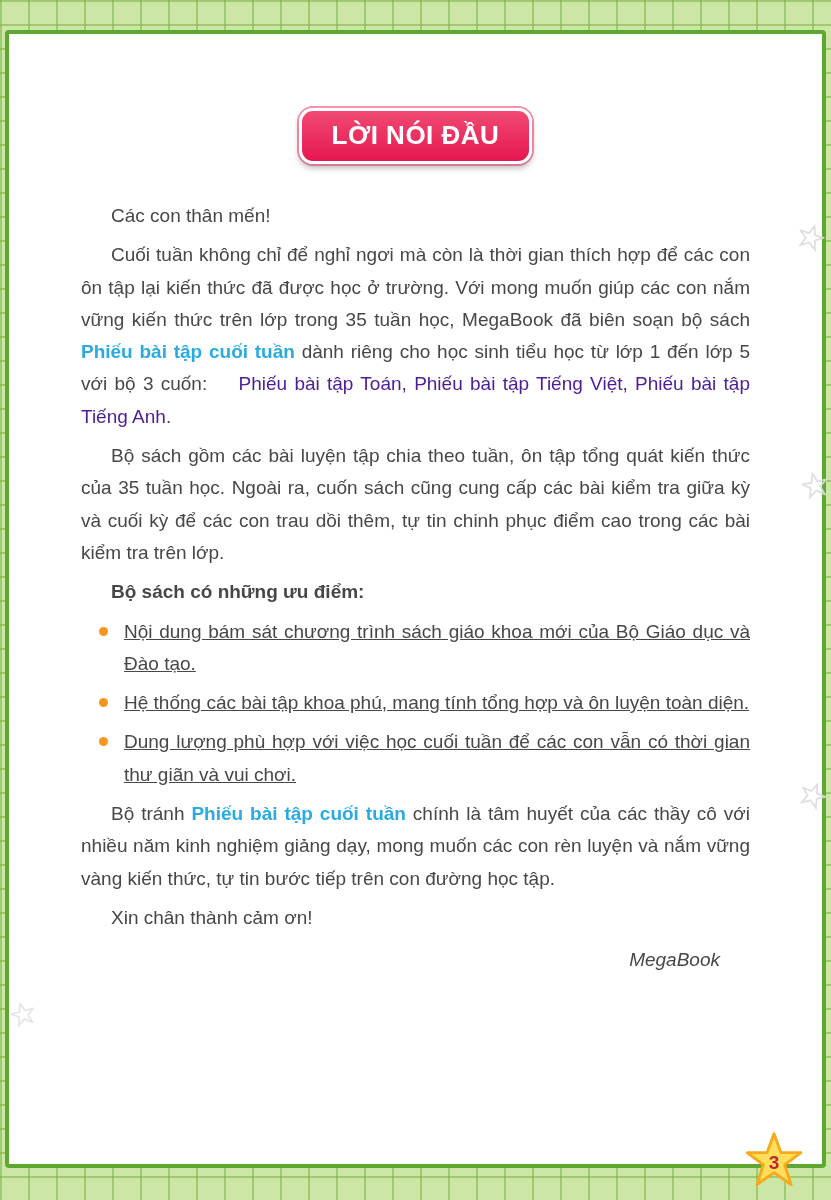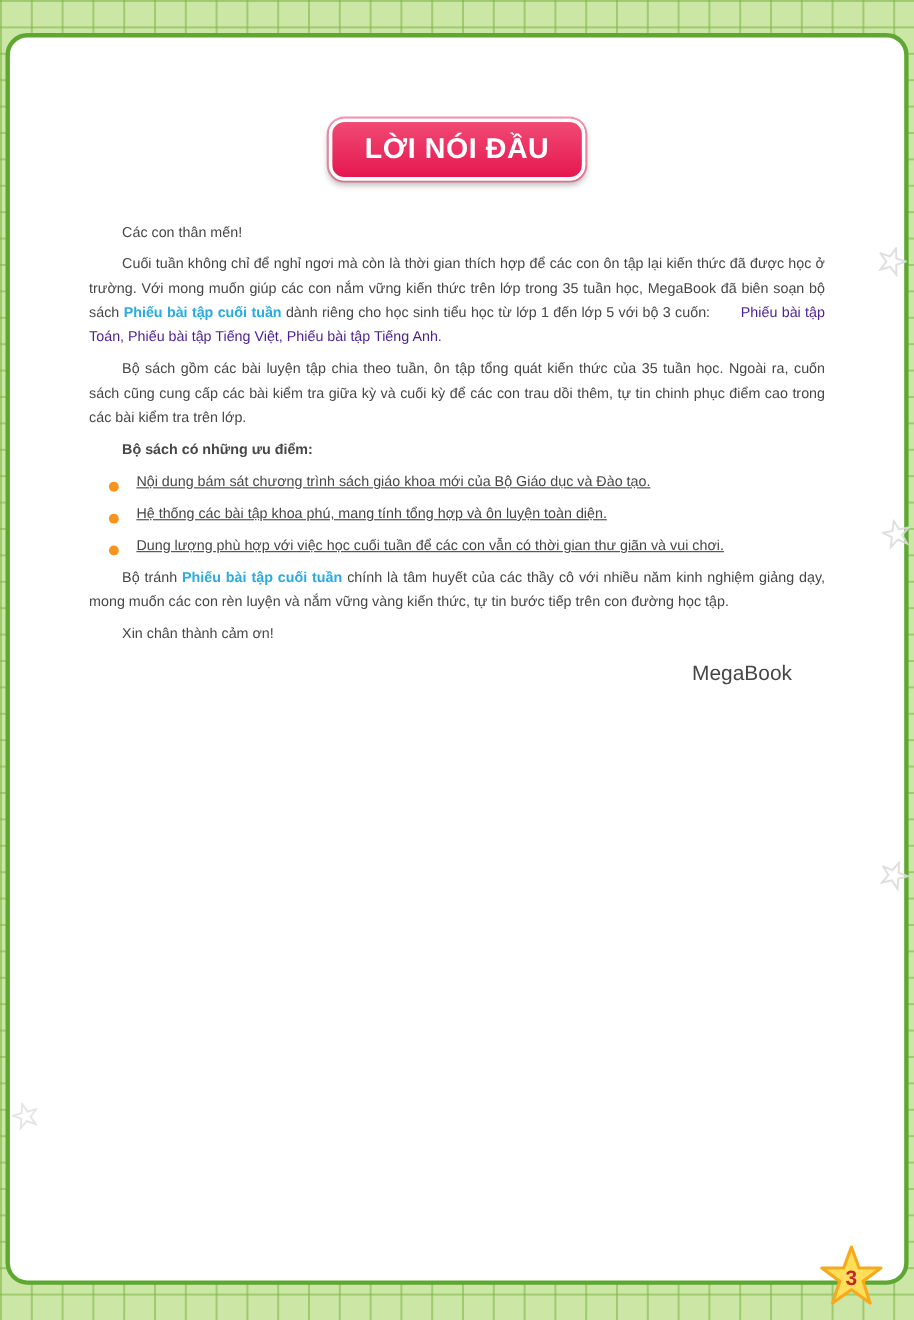--- a/index.html
+++ b/index.html
@@ -13,21 +13,21 @@
       linear-gradient(to right, rgba(122,180,66,.55) 2px, transparent 2px),
       linear-gradient(to bottom, rgba(122,180,66,.55) 2px, transparent 2px);
     background-size: 28px 24px;
   }
 
   .sheet {
     position: absolute;
     top: 30px; bottom: 32px; left: 5px; right: 5px;
     background: #ffffff;
     border: 4px solid #5ea832;
-    border-radius: 20px;
+    border-radius: 4px;
     box-sizing: border-box;
   }
 
   .title-badge {
     width: fit-content;
     margin: 74px auto 0 auto;
     padding: 9px 30px 10px 30px;
     background: linear-gradient(#f14a74, #e5175０) no-repeat;
     background: linear-gradient(#f14a74, #e51750);
     color: #ffffff;
@@ -35,41 +35,42 @@
     font-weight: bold;
     letter-spacing: .5px;
     border: 3px solid #ffffff;
     border-radius: 14px;
     box-shadow: 0 0 0 2px rgba(238,42,91,.5), 0 4px 6px rgba(0,0,0,.28);
   }
 
   .content {
     padding: 36px 72px 0 72px;
     color: #474747;
-    font-size: 13px;
+    font-size: 19px;
     line-height: 1.7;
     text-align: justify;
   }
   .content p { margin: 0 0 7px 0; text-indent: 30px; }
   .book-blue-bold { color: #29abe2; font-weight: bold; }
   .book-blue { color: #4c1d95; margin-left: 24px; }
   .features-heading { font-weight: bold; }
 
   ul.features { list-style: none; margin: 0 0 7px 0; padding: 0; }
   ul.features li { display: flex; margin: 0 0 7px 0; }
   .dot {
     width: 9px; height: 9px; flex: none;
     background: #f7941e; border-radius: 50%;
     margin: 11px 16px 0 18px;
   }
   ul.features li .txt { flex: 1; text-align: justify; text-decoration: underline; }
 
   .signature {
     text-align: right;
     padding: 8px 102px 0 0;
+    font-style: italic;
     font-size: 19px;
     color: #474747;
   }
 
   .watermark-star { position: absolute; opacity: .9; pointer-events: none; }
 
   .page-star {
     position: absolute;
     bottom: 12px; right: 28px;
     width: 58px; height: 56px;

